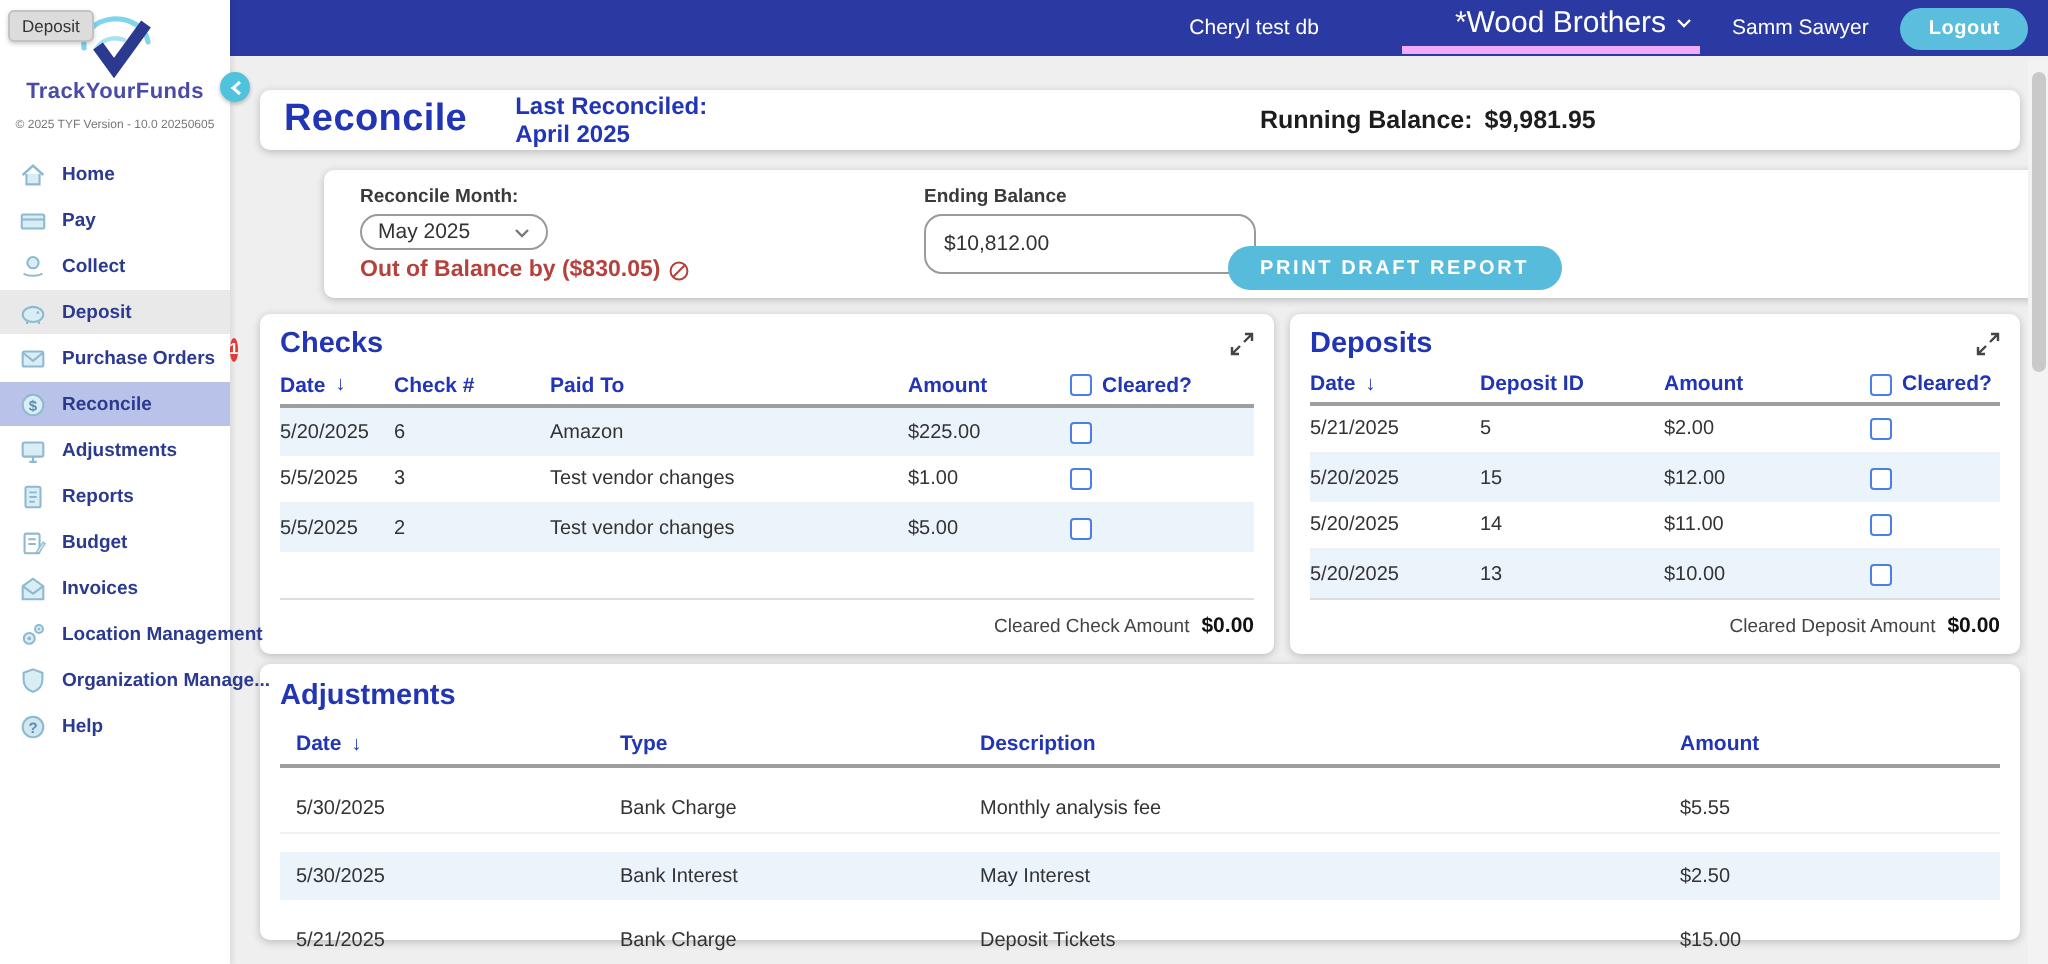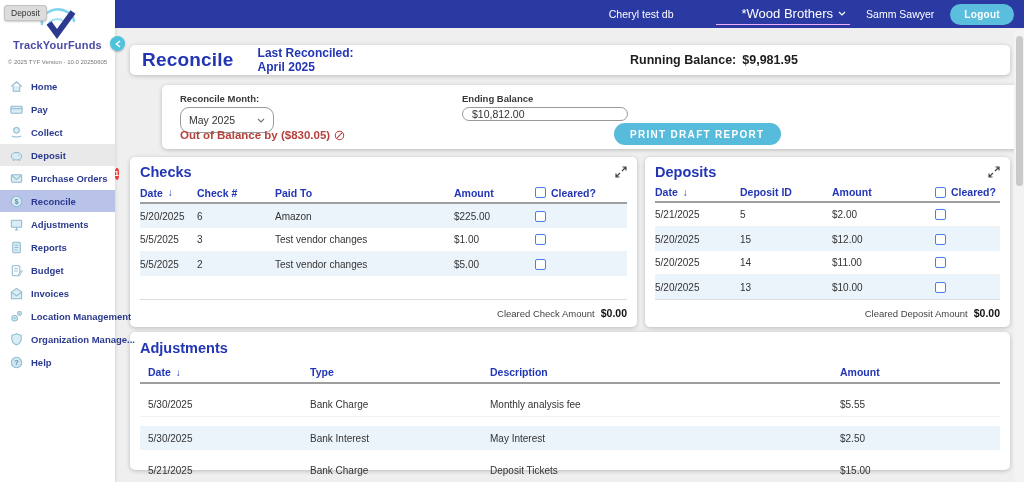--- a/index.html
+++ b/index.html
@@ -4,21 +4,21 @@
 <style>
   * { margin:0; padding:0; box-sizing:border-box; }
   html,body { width:1024px; height:482px; }
   body { font-family:"Liberation Sans", sans-serif; background:#EFEFEF; overflow:hidden; }
   .app { position:relative; width:1024px; height:482px; background:#EFEFEF; overflow:hidden; }
 
   
   .topbar { position:absolute; left:115px; top:0; right:0; height:28px; background:#2A3AA2;
             display:flex; align-items:center; justify-content:flex-end; gap:16px; padding-right:10px; z-index:4; }
   .topbar .db-name { color:#fff; font-size:10.5px; margin-right:26px; }
-  .org-select { color:#fff; font-size:13px; border-bottom:1px solid #f0abfc; padding:2px 4px 3px 26px;
+  .org-select { color:#fff; font-size:15px; border-bottom:4px solid #f0abfc; padding:2px 4px 3px 26px;
                 display:flex; align-items:center; gap:5px; cursor:pointer; }
   .topbar .user-name { color:#fff; font-size:10.5px;text-align:center; }
   .logout-btn { background:#5CBEDD; color:#fff; font-size:10px; font-weight:700; border:none;
                 border-radius:11px; height:21px; padding:0 14px; cursor:pointer; letter-spacing:.3px; }
 
   
   .tooltip { position:absolute; left:4px; top:5px; z-index:30; background:#DCDCDC; border:1px solid #c2c2c2;
              border-radius:3px; padding:2px 6px; font-size:8.5px; color:#333; box-shadow:0 1px 2px rgba(0,0,0,.2); }
 
   
@@ -49,23 +49,23 @@
   .header-card { left:130px; top:45px; width:880px; height:30px; display:flex; align-items:center; padding:0 12px; }
   .page-title { font-size:19px; font-weight:800; color:#2236B5; letter-spacing:.2px; }
   .last-recon { margin-left:24px; font-size:12px; color:#2236B5; font-weight:600; display:flex; gap:0;flex-direction:column; }
   .running-balance { position:absolute; left:500px; font-size:12.5px; color:#1d1d1d; font-weight:600; display:flex; gap:6px; }
 
   .form-card { left:130px; top:85px; width:880px; height:64px;margin-left:32px; }
   .field-label { font-size:9.5px; color:#3a3a3a; font-weight:600; }
   .month-group { position:absolute; left:18px; top:8px; }
   .balance-group { position:absolute; left:300px; top:8px; }
   .select-box { margin-top:3px; width:94px; height:18px; border:1px solid #9a9a9a; border-radius:9px;
-                display:flex; align-items:center; justify-content:space-between; padding:12px 8px; cursor:pointer;
+                display:flex; align-items:center; justify-content:space-between; padding:4px 8px; cursor:pointer;
                 font-size:10.5px; color:#333; background:#fff; }
-  .text-input { margin-top:3px; width:166px; height:14px; border:1px solid #9a9a9a; border-radius:9px;
+  .text-input { margin-top:3px; width:166px; height:30px; border:1px solid #9a9a9a; border-radius:9px;
                 padding:0 9px; font-size:10.5px; color:#333; font-family:"Liberation Sans", sans-serif; }
   .out-of-balance { position:absolute; left:18px; top:44px; font-size:11.5px; color:#B5413C; font-weight:600;
                     display:flex; align-items:center; gap:4px; }
   .print-btn { position:absolute; left:452px; top:38px; height:22px; border:none; border-radius:12px;
                background:#57BBDC; color:#fff; font-size:10px; font-weight:700; letter-spacing:1.3px;
                padding:0 16px; cursor:pointer; }
 
   
   .checks-card { left:130px; top:157px; width:507px; height:170px; padding:7px 10px 8px 10px; display:flex; flex-direction:column; }
   .deposits-card { left:645px; top:157px; width:365px; height:170px; padding:7px 10px 8px 10px; display:flex; flex-direction:column; }

